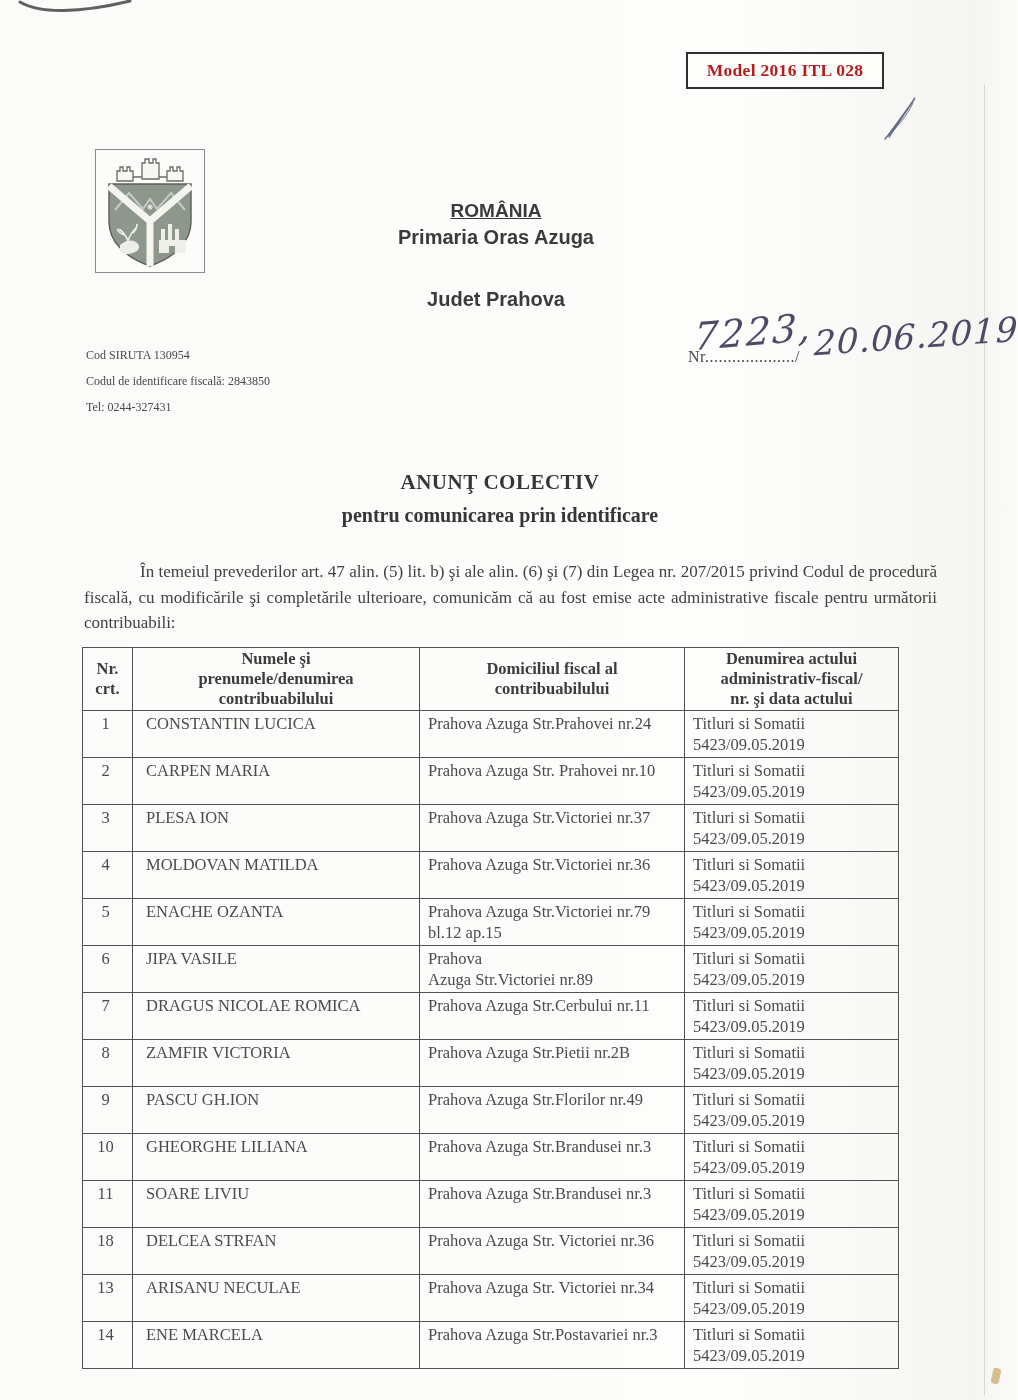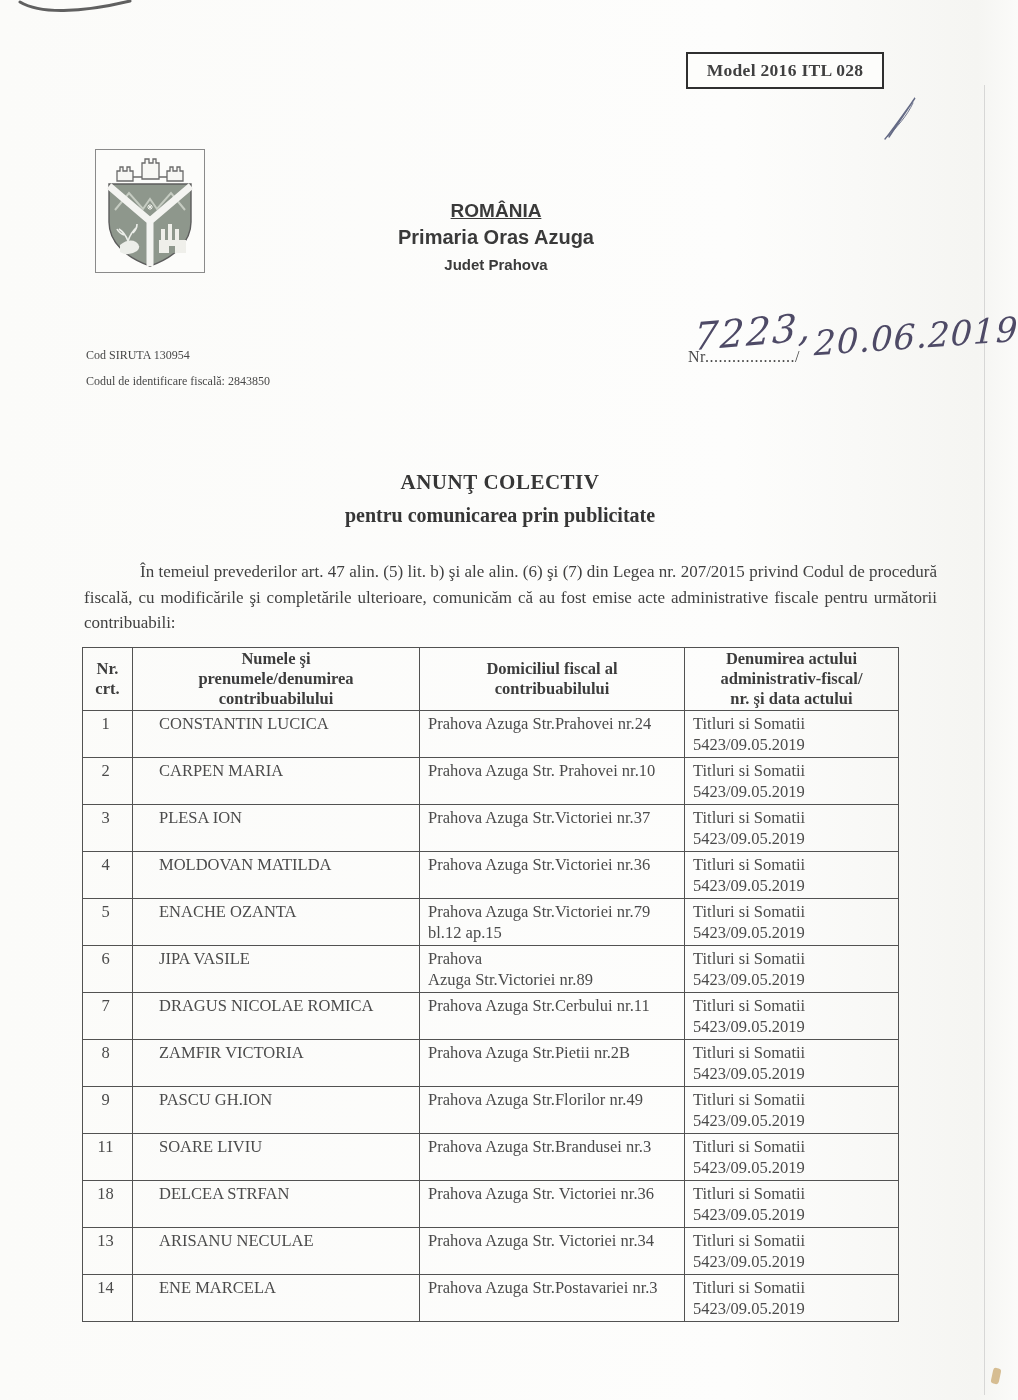--- a/index.html
+++ b/index.html
@@ -24,42 +24,42 @@
   }
   .paper-speck {
     position: absolute; left: 992px; top: 1368px; width: 8px; height: 16px;
     background: #c8a468; opacity: .7; border-radius: 3px; transform: rotate(12deg);
   }
 
   
   .model-box {
     position: absolute; left: 686px; top: 52px; width: 198px; height: 37px;
     border: 2px solid #2f2f2f; display: flex; align-items: center; justify-content: center;
-    font-weight: bold; font-size: 17.5px; color: #404040; letter-spacing: .3px;
+    font-weight: bold; font-size: 17.5px; color: #b91c1c; letter-spacing: .3px;
     background: #fdfdfb;
   }
 
   .pen-slash { position: absolute; left: 876px; top: 92px; }
 
   
   .coat {
     position: absolute; left: 95px; top: 149px; width: 110px; height: 124px;
     border: 1px solid #8a8a8a; background: #fcfcfa;
   }
 
   
   .header-text {
     position: absolute; left: 318px; top: 197px; width: 356px;
     text-align: center;
     font-family: "Liberation Sans", sans-serif;
     font-weight: bold; color: #3a3a3a; line-height: 27px;
   }
   .header-text .country { font-size: 19px; text-decoration: underline; }
   .header-text .institution { font-size: 20px; }
-  .header-text .county { font-size: 15px; }
+  .header-text .county { font-size: 20px; margin-top: 35px; }
 
   
   .contact {
     position: absolute; left: 86px; top: 342px;
     font-size: 12px; line-height: 26px; color: #474747;
   }
 
   
   .nr-label {
     position: absolute; left: 688px; top: 348px;
@@ -113,21 +113,21 @@
   table.taxpayers th {
     height: 62px; font-weight: bold; font-size: 16.5px; line-height: 20px;
     text-align: center; vertical-align: middle; color: #3c3c3c;
     white-space: pre-line; padding: 1px 2px;
   }
   table.taxpayers td {
     height: 42px; vertical-align: top; line-height: 20.5px;
     padding: 3px 6px 2px 8px; white-space: pre-line;
   }
   table.taxpayers td.c-nr { text-align: center; padding-left: 2px; }
-  table.taxpayers td.c-name { padding-left: 26px; }
+  table.taxpayers td.c-name { padding-left: 13px; }
 </style>
 </head>
 <body>
 
 <div class="page">
 
   <svg class="curl-artifact" width="120" height="22" viewBox="0 0 120 22">
     <path d="M2 4 C22 16 62 15 112 3" fill="none" stroke="#2c2c2c" stroke-width="3" stroke-linecap="round" opacity="0.75"></path>
   </svg>
   <div class="scan-edge-line"></div>
@@ -181,28 +181,29 @@
 
   <div class="header-text">
     <div class="country">ROMÂNIA</div>
     <div class="institution">Primaria Oras Azuga</div>
     <div class="county">Judet Prahova</div>
   </div>
 
   <div class="contact">
     <div>Cod SIRUTA 130954</div>
     <div>Codul de identificare fiscală: 2843850</div>
+    <div>Tel:  0244-327431</div>
   </div>
 
   <div class="nr-label">Nr..................../</div>
   <div class="hw hw-number">7223,</div>
   <div class="hw hw-date">20.06.2019</div>
 
   <div class="doc-title">ANUNŢ COLECTIV</div>
-  <div class="doc-subtitle">pentru comunicarea prin publicitate</div>
+  <div class="doc-subtitle">pentru comunicarea prin identificare</div>
 
   <p class="intro">În temeiul prevederilor art. 47 alin. (5) lit. b) şi ale alin. (6) şi (7) din Legea nr. 207/2015 privind Codul de procedură fiscală, cu modificările şi completările ulterioare, comunicăm că au fost emise acte administrative fiscale pentru următorii contribuabili:</p>
 
   <table class="taxpayers">
     <colgroup>
         <col class="c1">
         <col class="c2">
         <col class="c3">
         <col class="c4">
       </colgroup>
@@ -280,20 +281,27 @@
 5423/09.05.2019</td>
       </tr>
       <tr>
         <td class="c-nr">9</td>
         <td class="c-name">PASCU GH.ION</td>
         <td>Prahova Azuga Str.Florilor nr.49</td>
         <td>Titluri si Somatii
 5423/09.05.2019</td>
       </tr>
       <tr>
+        <td class="c-nr">10</td>
+        <td class="c-name">GHEORGHE LILIANA</td>
+        <td>Prahova Azuga Str.Brandusei nr.3</td>
+        <td>Titluri si Somatii
+5423/09.05.2019</td>
+      </tr>
+      <tr>
         <td class="c-nr">11</td>
         <td class="c-name">SOARE LIVIU</td>
         <td>Prahova Azuga Str.Brandusei nr.3</td>
         <td>Titluri si Somatii
 5423/09.05.2019</td>
       </tr>
       <tr>
         <td class="c-nr">18</td>
         <td class="c-name">DELCEA STRFAN</td>
         <td>Prahova Azuga Str. Victoriei nr.36</td>

